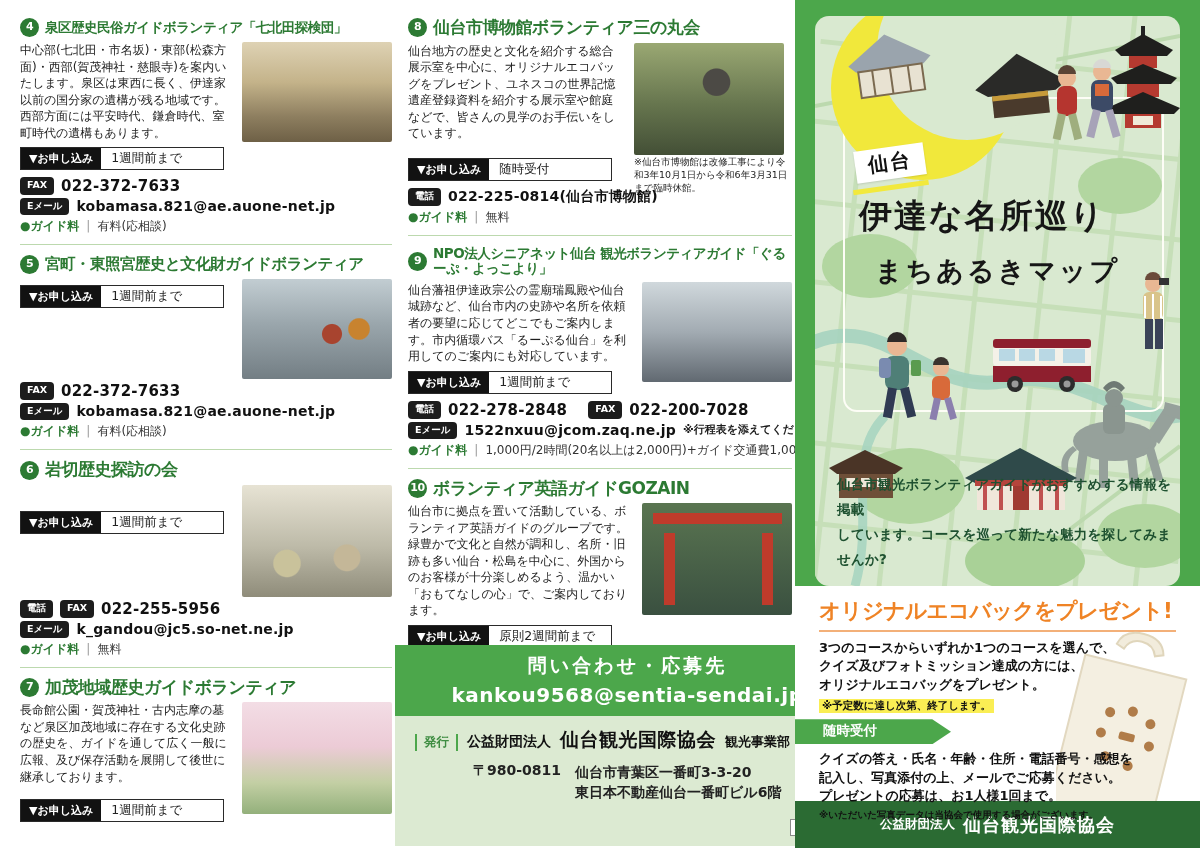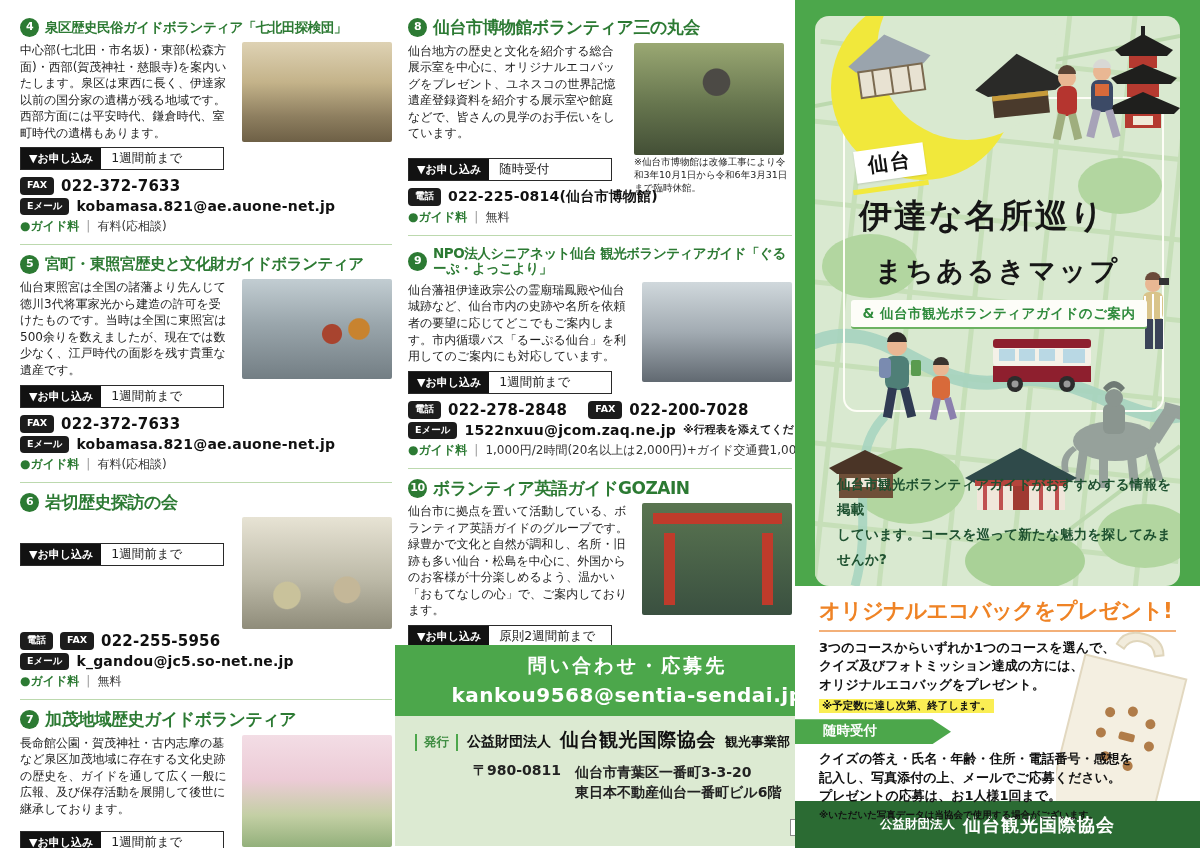--- a/index.html
+++ b/index.html
@@ -118,21 +118,20 @@
   </section>
   <hr class="hr">
 
   <section class="sec">
     <h2 class="sec-head md">
       <span class="num">5</span>
       <span>宮町・東照宮歴史と文化財ガイドボランティア</span>
     </h2>
     <div class="sec-cols">
       <div class="sec-left">
-        <p class="body">仙台東照宮は全国の諸藩より先んじて徳川3代将軍家光から建造の許可を受けたものです。当時は全国に東照宮は500余りを数えましたが、現在では数少なく、江戸時代の面影を残す貴重な遺産です。</p>
         <div class="apply">
           <span class="apply-label">▼お申し込み</span>
           <span class="apply-value">1週間前まで</span>
         </div>
       </div>
       <div class="photo ph5"></div>
     </div>
     <div class="crow">
         <span class="badge">FAX</span>
         <span class="cval">022-372-7633</span>
@@ -454,21 +453,20 @@
         <rect x="30" y="462" width="10" height="9" fill="#efe8da"></rect>
         <rect x="46" y="462" width="10" height="9" fill="#efe8da"></rect>
         <rect x="62" y="462" width="10" height="9" fill="#efe8da"></rect>
       </g>
     </svg>
 
     <div class="title-tag">仙台</div>
     <div class="title-tag-bar"></div>
     <div class="title-l1">伊達な名所巡り</div>
     <div class="title-l2">まちあるきマップ</div>
-    <div class="subtitle-band">&amp; 仙台市観光ボランティアガイドのご案内</div>
     <div class="map-desc">
       <span>仙台市観光ボランティアガイドがおすすめする情報を掲載</span><br>
       <span>しています。コースを巡って新たな魅力を探してみませんか?</span>
     </div>
   </div>
 
   <div class="present">
     <svg class="bag" width="150" height="230" viewBox="0 0 150 230">
       <g transform="rotate(14 75 110)">
         <path d="M38 20 q4 -16 24 -16 q20 0 24 16 l-8 3 q-4 -11 -16 -11 q-12 0 -16 11 z" fill="#f2ecdc" stroke="#e0d6bc" stroke-width="2"></path>

